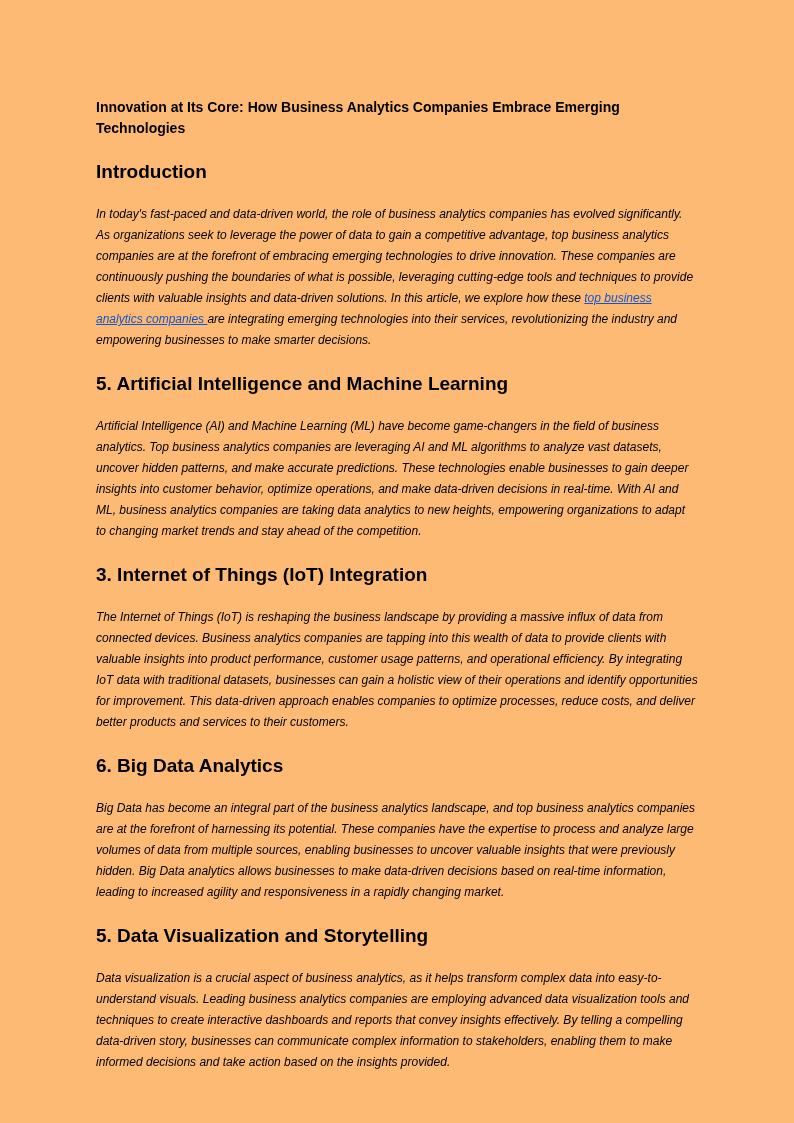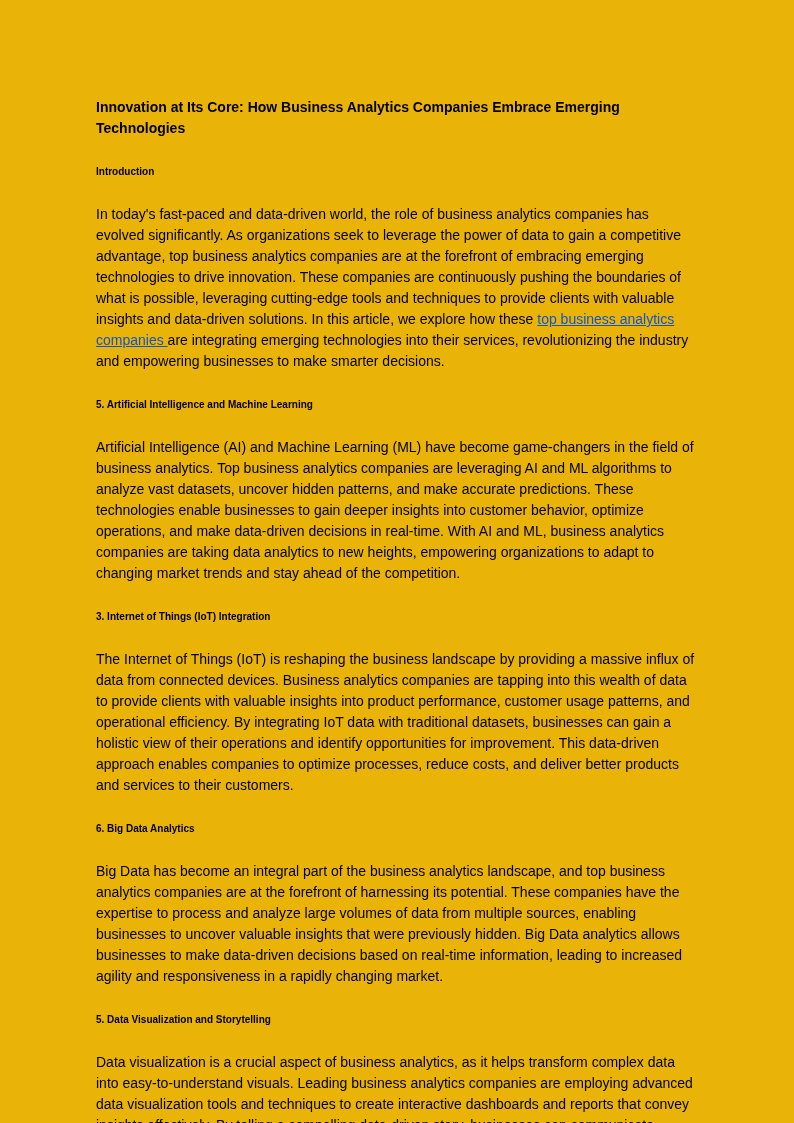--- a/index.html
+++ b/index.html
@@ -12,39 +12,40 @@
     height: 1123px;
     font-family: "Liberation Sans", "DejaVu Sans", sans-serif;
     color: #000000;
     overflow: hidden;
   }
   .page {
     box-sizing: border-box;
     width: 794px;
     height: 1123px;
     padding: 97px 96px 0 96px;
-    background: #eab308;
+    background: #fdba74;
   }
   .doc-title {
     font-size: 14px;
     line-height: 21px;
     font-weight: bold;
     margin: 0 0 22px 0;
   }
   .doc-heading {
-    font-size: 10px;
+    font-size: 19px;
     line-height: 21px;
     font-weight: bold;
     margin: 0 0 22px 0;
   }
   .doc-para {
-    font-size: 14px;
+    font-size: 12px;
     line-height: 21px;
     font-weight: normal;
     margin: 0 0 22px 0;
+    font-style: italic;
   }
   .doc-link {
     color: #1155cc;
     text-decoration: underline;
     cursor: pointer;
   }
 </style>
 </head>
 <body>
 

